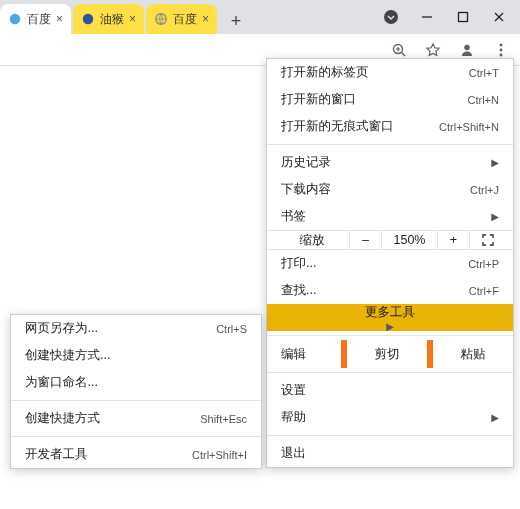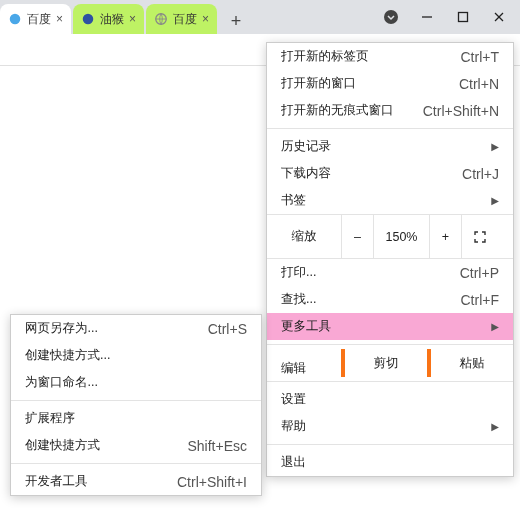--- a/index.html
+++ b/index.html
@@ -1,49 +1,49 @@
 <!DOCTYPE html>
 <html><head>
 <meta charset="utf-8">
 <style>
 * { margin: 0; padding: 0; box-sizing: border-box; font-family: "Microsoft YaHei", Arial, sans-serif; }
 body { width: 520px; height: 509px; background: #fff; overflow: hidden; }
 
 
 .tabbar { height: 34px; background: #dfe1e5; display: flex; align-items: flex-end; }
-.tab { display: flex; align-items: center; height: 30px; padding: 0 8px; background: #bef264; border-radius: 8px 8px 0 0; margin-right: 2px; font-size: 12px; color: #333; gap: 5px; min-width: 0; }
+.tab { display: flex; align-items: center; height: 30px; padding: 0 8px; background: #fde047; border-radius: 8px 8px 0 0; margin-right: 2px; font-size: 12px; color: #333; gap: 5px; min-width: 0; }
 .tab.active { background: #fff; }
 .tab-title { max-width: 30px; overflow: hidden; white-space: nowrap; }
 .tab-close { font-size: 12px; color: #555; cursor: pointer; }
 .tab-favicon { width: 14px; height: 14px; display: inline-flex; align-items: center; justify-content: center; }
 .spacer { flex: 1; }
 .newtab { width: 26px; height: 26px; display: flex; align-items: center; justify-content: center; color: #444; font-size: 18px; margin-left: 4px; }
 .winctrl { display: flex; align-items: center; height: 34px; gap: 18px; padding: 0 12px 0 8px; }
 .winbtn { width: 18px; height: 18px; display: flex; align-items: center; justify-content: center; color: #333; }
 
 
 .toolbar { height: 32px; background: #fff; border-bottom: 1px solid #e0e0e0; display: flex; align-items: center; justify-content: flex-end; gap: 16px; padding-right: 10px; }
 .tb-icon { width: 18px; height: 18px; color: #5f6368; display: flex; align-items: center; justify-content: center; }
 
 
-.mainmenu { position: absolute; top: 42px; right: 6px; width: 248px; background: #fff; border: 1px solid #ccc; box-shadow: 0 2px 10px rgba(0,0,0,0.2); font-size: 12.5px; color: #222; }
+.mainmenu { position: absolute; top: 58px; right: 6px; width: 248px; background: #fff; border: 1px solid #ccc; box-shadow: 0 2px 10px rgba(0,0,0,0.2); font-size: 12.5px; color: #222; }
 .submenu { position: absolute; top: 314px; left: 10px; width: 252px; background: #fff; border: 1px solid #ccc; box-shadow: 0 2px 10px rgba(0,0,0,0.2); font-size: 12.5px; color: #222; }
 .mitem { display: flex; align-items: center; justify-content: space-between; height: 27px; padding: 0 14px; cursor: default; }
-.mitem.hl { background: #f9a8d4; }
-.mshort { color: #555; font-size: 14px; }
+.mitem.hl { background: #eab308; flex-direction: column; }
+.mshort { color: #555; font-size: 11px; }
 .arrow { color: #555; font-size: 10px; }
 .sep { height: 1px; background: #e3e3e3; margin: 4px 0; }
-.zoomrow { display: flex; align-items: center; height: 45px; border-top: 1px solid #e3e3e3; border-bottom: 1px solid #e3e3e3; }
+.zoomrow { display: flex; align-items: center; height: 20px; border-top: 1px solid #e3e3e3; border-bottom: 1px solid #e3e3e3; justify-content: center; }
 .zoomlabel { width: 74px; text-align: center; }
 .zoombtn { flex: 0 0 32px; text-align: center; border-left: 1px solid #e3e3e3; height: 100%; display: flex; align-items: center; justify-content: center; }
 .zoomval { flex: 0 0 56px; text-align: center; border-left: 1px solid #e3e3e3; height: 100%; display: flex; align-items: center; justify-content: center; }
 .fsbtn { flex: 0 0 36px; text-align: center; border-left: 1px solid #e3e3e3; height: 100%; display: flex; align-items: center; justify-content: center; }
-.editrow { display: flex; align-items: flex-end; height: 28px; }
+.editrow { display: flex; align-items: center; height: 28px; }
 .editlabel { width: 74px; padding-left: 14px; }
-.editbtn { flex: 1; text-align: center; border-left: 4px solid #f97316; height: 100%; display: flex; align-items: center; justify-content: center; }
+.editbtn { flex: 1; text-align: center; border-left: 6px solid #f97316; height: 100%; display: flex; align-items: center; justify-content: center; }
 
 svg { width: 16px; height: 16px; }
 </style>
 </head>
 <body>
 
 <div class="tabbar">
   <div class="tab active">
     <span class="tab-favicon">
         <svg viewBox="0 0 16 16">
@@ -204,23 +204,20 @@
       <span class="mshort">Ctrl+S</span>
     </div>
   <div class="mitem">
       <span>创建快捷方式...</span>
     </div>
   <div class="mitem">
       <span>为窗口命名...</span>
     </div>
   <div class="sep"></div>
   <div class="mitem">
-      <span>扩展程序</span>
-    </div>
-  <div class="mitem">
       <span>创建快捷方式</span>
       <span class="mshort">Shift+Esc</span>
     </div>
   <div class="sep"></div>
   <div class="mitem">
       <span>开发者工具</span>
       <span class="mshort">Ctrl+Shift+I</span>
     </div>
 </div>
 

